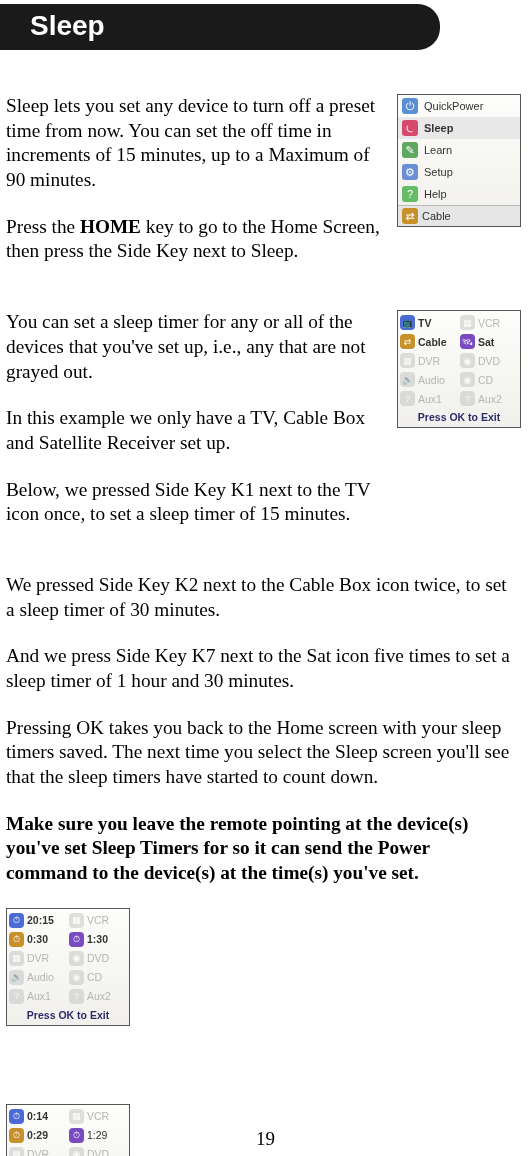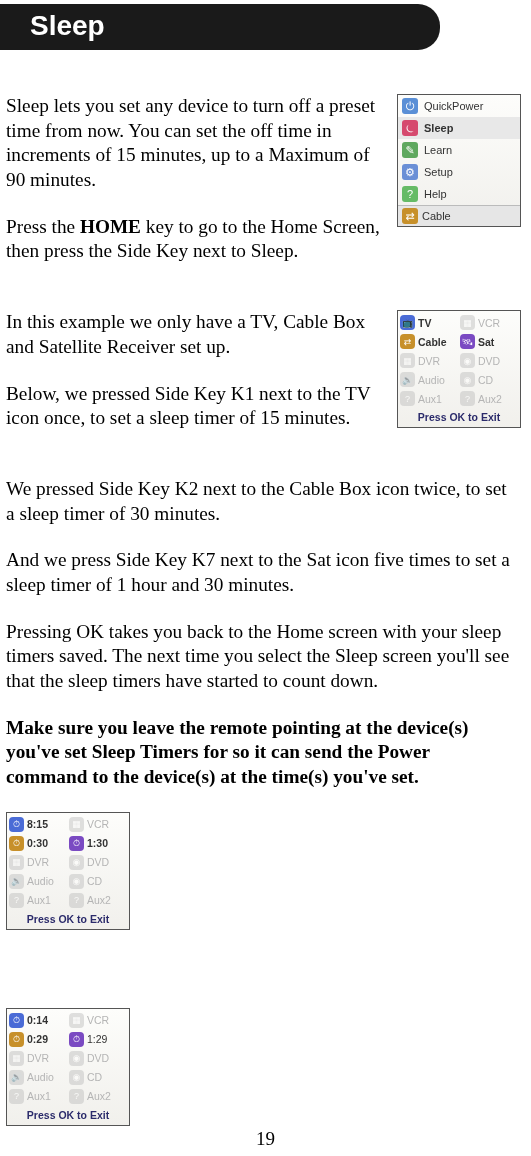--- a/index.html
+++ b/index.html
@@ -149,20 +149,21 @@
           <div class="footer-bar">
             <span class="m-icon" style="background: rgb(199, 144, 42); color: rgb(255, 255, 255);">⇄</span>
             <span>Cable</span>
           </div>
         </div>
     </div>
   </div>
 
   <div class="row">
     <div class="textcol">
+      <p>You can set a sleep timer for any or all of the devices that you've set up, i.e., any that are not grayed out.</p>
       <p>In this example we only have a TV, Cable Box and Satellite Receiver set up.</p>
       <p>Below, we pressed Side Key K1 next to the TV icon once, to set a sleep timer of 15 minutes.</p>
     </div>
     <div class="figcol">
       <div class="shot" id="shot-grid-1">
           <div class="shot-grid">
             <div class="g-row">
               <div class="g-cell">
                 <span class="g-ic" style="background: rgb(74, 107, 214); color: rgb(255, 255, 255);">📺</span>
                 <span style="font-weight: bold;">TV</span>
@@ -224,21 +225,21 @@
       <p>And we press Side Key K7 next to the Sat icon five times to set a sleep timer of 1 hour and 30 minutes.</p>
       <p>Pressing OK takes you back to the Home screen with your sleep timers saved. The next time you select the Sleep screen you'll see that the sleep timers have started to count down.</p>
       <p class="bold-para">Make sure you leave the remote pointing at the device(s) you've set Sleep Timers for so it can send the Power command to the device(s) at the time(s) you've set.</p>
     </div>
     <div class="figcol">
       <div class="shot" id="shot-grid-2">
           <div class="shot-grid">
             <div class="g-row">
               <div class="g-cell">
                 <span class="g-ic" style="background: rgb(74, 107, 214); color: rgb(255, 255, 255);">⏱</span>
-                <span style="font-weight: bold;">8:15</span>
+                <span style="font-weight: bold;">20:15</span>
               </div>
               <div class="g-cell dim">
                 <span class="g-ic dim" style="background: rgb(187, 187, 187); color: rgb(255, 255, 255);">▦</span>
                 <span>VCR</span>
               </div>
             </div>
             <div class="g-row">
               <div class="g-cell">
                 <span class="g-ic" style="background: rgb(199, 144, 42); color: rgb(255, 255, 255);">⏱</span>
                 <span style="font-weight: bold;">0:30</span>

